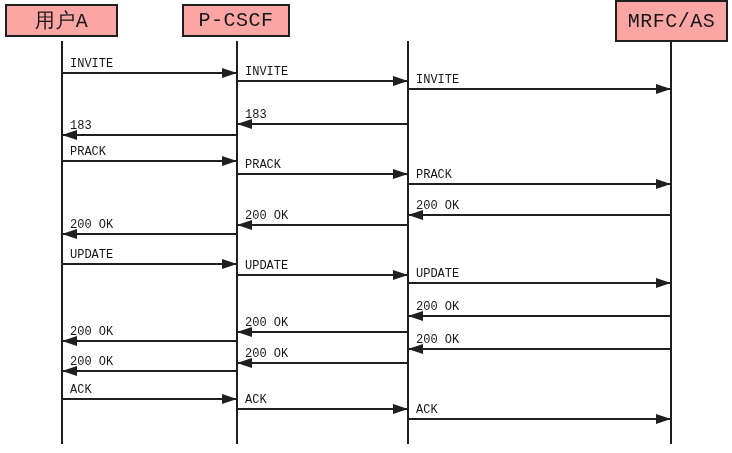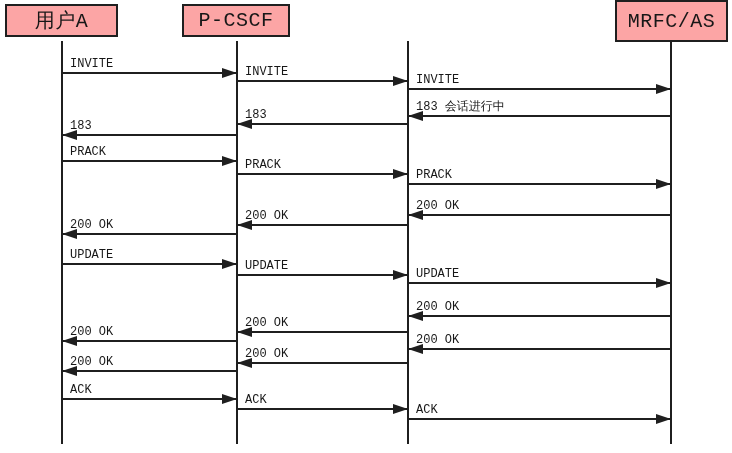--- a/index.html
+++ b/index.html
@@ -89,25 +89,20 @@
     <div class="msg" style="left: 237px; width: 171px; top: 58px;">
       <div class="line"></div>
       <div class="head right"></div>
       <div class="label">INVITE</div>
     </div>
     <div class="msg" style="left: 408px; width: 263px; top: 66px;">
       <div class="line"></div>
       <div class="head right"></div>
       <div class="label">INVITE</div>
     </div>
-    <div class="msg" style="left: 408px; width: 263px; top: 93px;">
-      <div class="line"></div>
-      <div class="head left"></div>
-      <div class="label">183 会话进行中</div>
-    </div>
     <div class="msg" style="left: 237px; width: 171px; top: 101px;">
       <div class="line"></div>
       <div class="head left"></div>
       <div class="label">183</div>
     </div>
     <div class="msg" style="left: 62px; width: 175px; top: 112px;">
       <div class="line"></div>
       <div class="head left"></div>
       <div class="label">183</div>
     </div>

